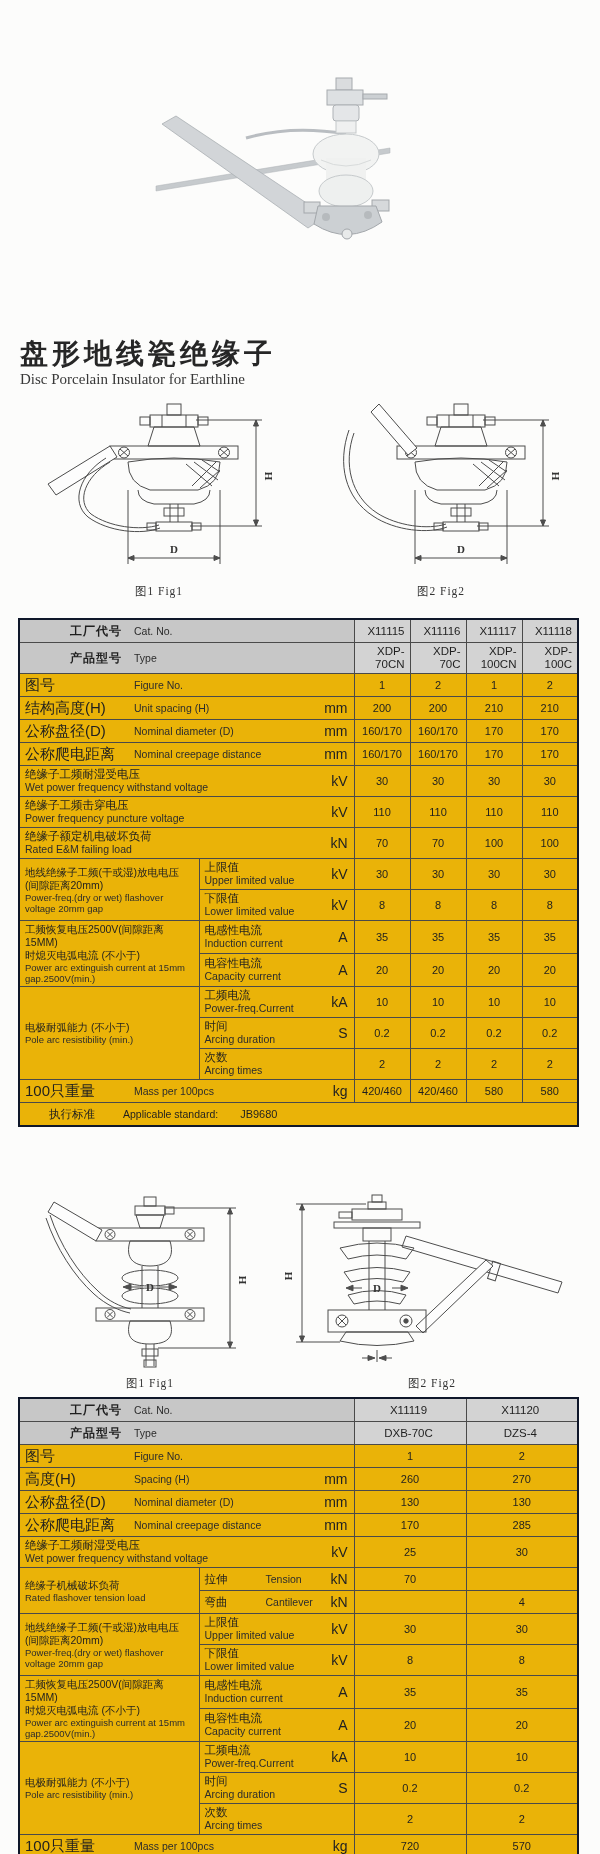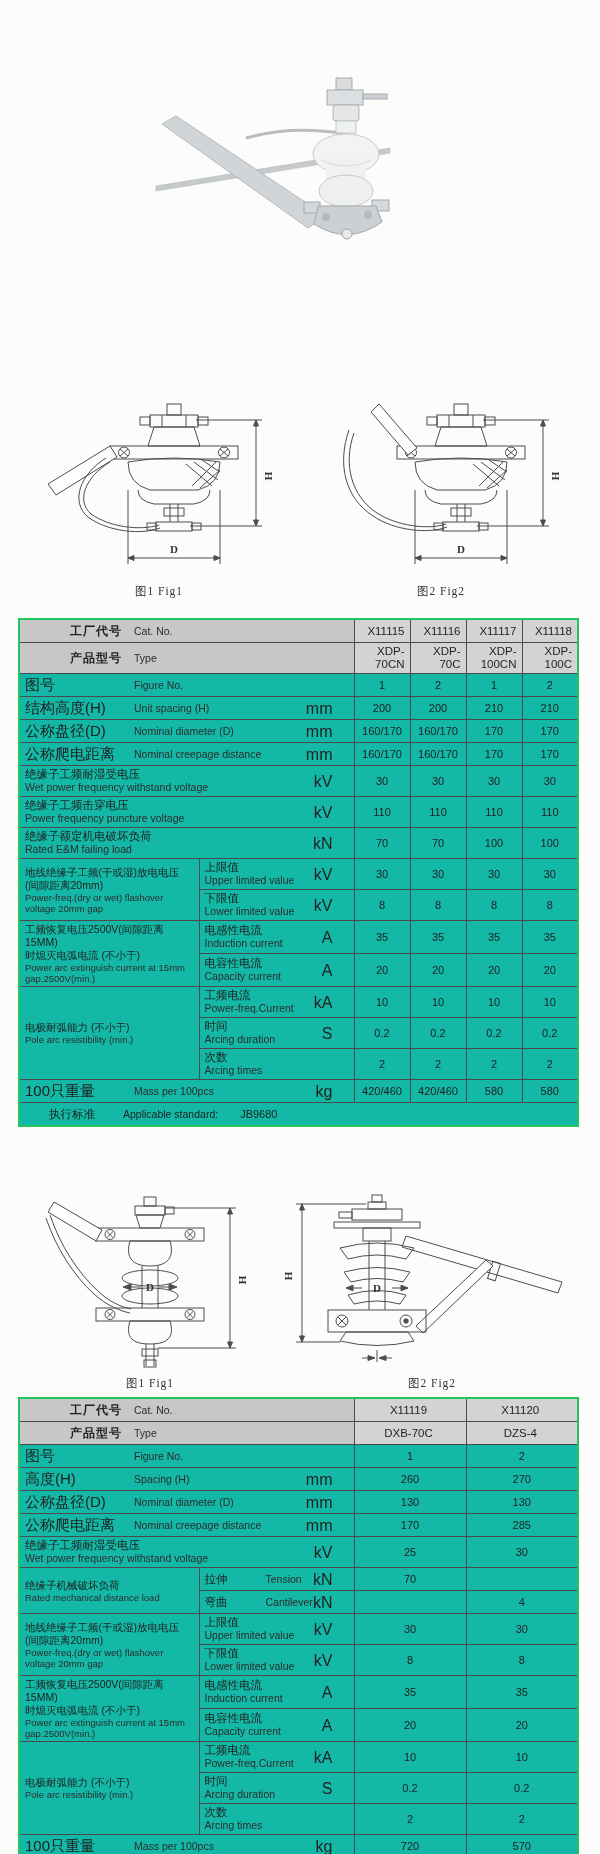--- a/index.html
+++ b/index.html
@@ -10,34 +10,34 @@
   .tzh{font-family:"Liberation Serif",serif;font-weight:bold;font-size:28px;letter-spacing:4px;color:#262626;line-height:32px;}
   .tzh.ls2{letter-spacing:2px;}
   .ten{font-family:"Liberation Serif",serif;font-size:15px;color:#383838;margin-top:1px;}
   
   .figrow{position:absolute;left:18px;width:564px;display:flex;}
   .fig{flex:1;display:flex;flex-direction:column;align-items:center;}
   .figcap{font-family:"Liberation Serif",serif;font-size:11.5px;color:#333;margin-top:2px;letter-spacing:1px;}
   svg text{font-family:"Liberation Serif",serif;font-size:11px;font-weight:bold;fill:#333;}
   
   .tmount{position:absolute;left:18px;}
-  .spec{border-collapse:collapse;table-layout:fixed;border:2px solid #22c55e;background:#14b8a6;}
+  .spec{border-collapse:collapse;table-layout:fixed;border:2px solid #0f172a;background:#eab308;}
   .spec td{border:1px solid #4a4a4a;position:relative;padding:2px 5px;font-size:11px;color:#1f1f1f;
            vertical-align:middle;line-height:13px;height:18px;overflow:hidden;}
   .lbl{padding-left:20px;}
   .glbl{padding-left:6px;padding-right:2px;}
   .sub{padding-left:8px;}
   .izh{font-size:15px;}
   .szh{font-size:11.5px;}
   .sen{font-size:10.5px;color:#2c2c2c;}
   .gzh{font-size:10.5px;line-height:13px;}
   .gen{font-size:9.5px;line-height:11px;color:#2c2c2c;}
   .enabs{position:absolute;left:114px;top:50%;transform:translateY(-50%);font-size:10.5px;color:#2c2c2c;white-space:nowrap;}
   .subenabs{position:absolute;left:66px;top:50%;transform:translateY(-50%);font-size:10.5px;color:#2c2c2c;}
-  .unit{position:absolute;right:21px;top:50%;transform:translateY(-50%);font-size:16px;color:#222;}
+  .unit{position:absolute;right:6px;top:50%;transform:translateY(-50%);font-size:14px;color:#222;}
   .val{text-align:center;font-size:11.5px;}
   .hrow td{background:#c7c7c7;}
   .hrow .hval{background:#d3d3d3;text-align:right;padding-left:7px;font-size:11.5px;}
   .hcenter .hval{text-align:center;padding-left:2px;}
   .hzh{font-weight:bold;font-size:12px;margin-left:45px;letter-spacing:1px;}
   .hen{font-weight:normal;}
   .fzh{font-size:11.5px;margin-left:24px;}
   .fen{margin-left:28px;font-size:10.5px;}
   .fval{margin-left:22px;font-size:11px;}
 </style>
@@ -68,20 +68,24 @@
     <g>
       <rect x="154" y="132" width="16" height="11" fill="#d6d9db" stroke="#a3a7ab"></rect>
       <rect x="222" y="130" width="17" height="11" fill="#d6d9db" stroke="#a3a7ab"></rect>
       <path d="M168,136 L226,136 L232,152 Q198,176 164,154 Z" fill="#ccd0d3" stroke="#a3a7ab"></path>
       <circle cx="176" cy="147" r="4" fill="#b6babd"></circle>
         <circle cx="218" cy="145" r="4" fill="#b6babd"></circle>
       <circle cx="197" cy="164" r="5" fill="#e8eaea" stroke="#a3a7ab"></circle>
     </g>
   </svg>
 
+  <div class="title-block" style="top:338px">
+    <div class="tzh">盘形地线瓷绝缘子</div>
+    <div class="ten">Disc Porcelain Insulator for Earthline</div>
+  </div>
 
   <div class="figrow" style="top:400px">
     <div class="fig">
       <svg width="250" height="182" viewBox="0 0 250 182">
         <g stroke="#4d4d4d" fill="none">
           <rect x="133" y="4" width="14" height="11"></rect>
           <rect x="116" y="15" width="48" height="12"></rect>
           <rect x="106" y="17" width="10" height="8"></rect>
             <rect x="164" y="17" width="10" height="8"></rect>
           <line x1="128" y1="15" x2="128" y2="27"></line>
@@ -506,21 +510,21 @@
               <div class="szh">绝缘子工频耐湿受电压</div>
               <div class="sen">Wet power frequency withstand voltage</div>
               <span class="unit">kV</span>
             </td>
             <td class="val">25</td>
             <td class="val">30</td>
           </tr>
           <tr>
             <td class="lbl glbl" rowspan="2">
               <div class="gzh">绝缘子机械破坏负荷</div>
-              <div class="gen">Rated mechanical distance load</div>
+              <div class="gen">Rated flashover tension load</div>
             </td>
             <td class="sub"><span class="szh">拉伸</span><span class="subenabs">Tension</span><span class="unit">kN</span></td>
             <td class="val">70</td>
             <td class="val"></td>
           </tr>
           <tr>
             <td class="sub"><span class="szh">弯曲</span><span class="subenabs">Cantilever</span><span class="unit">kN</span></td>
             <td class="val"></td>
             <td class="val">4</td>
           </tr>

